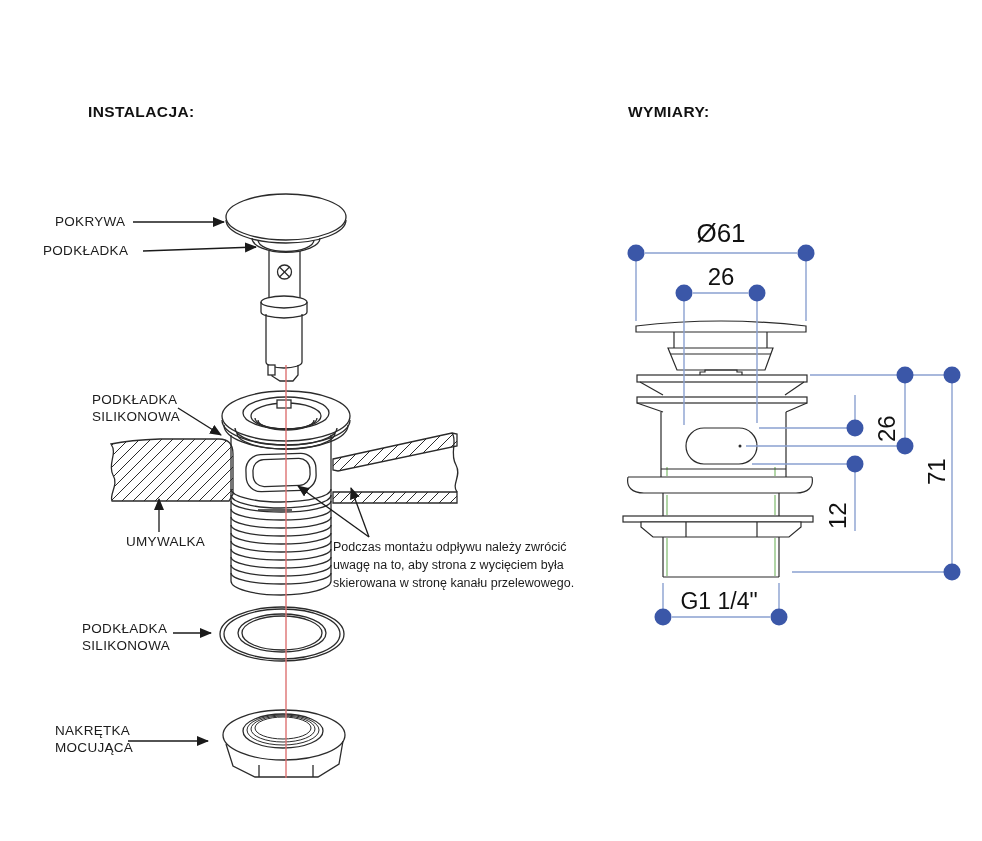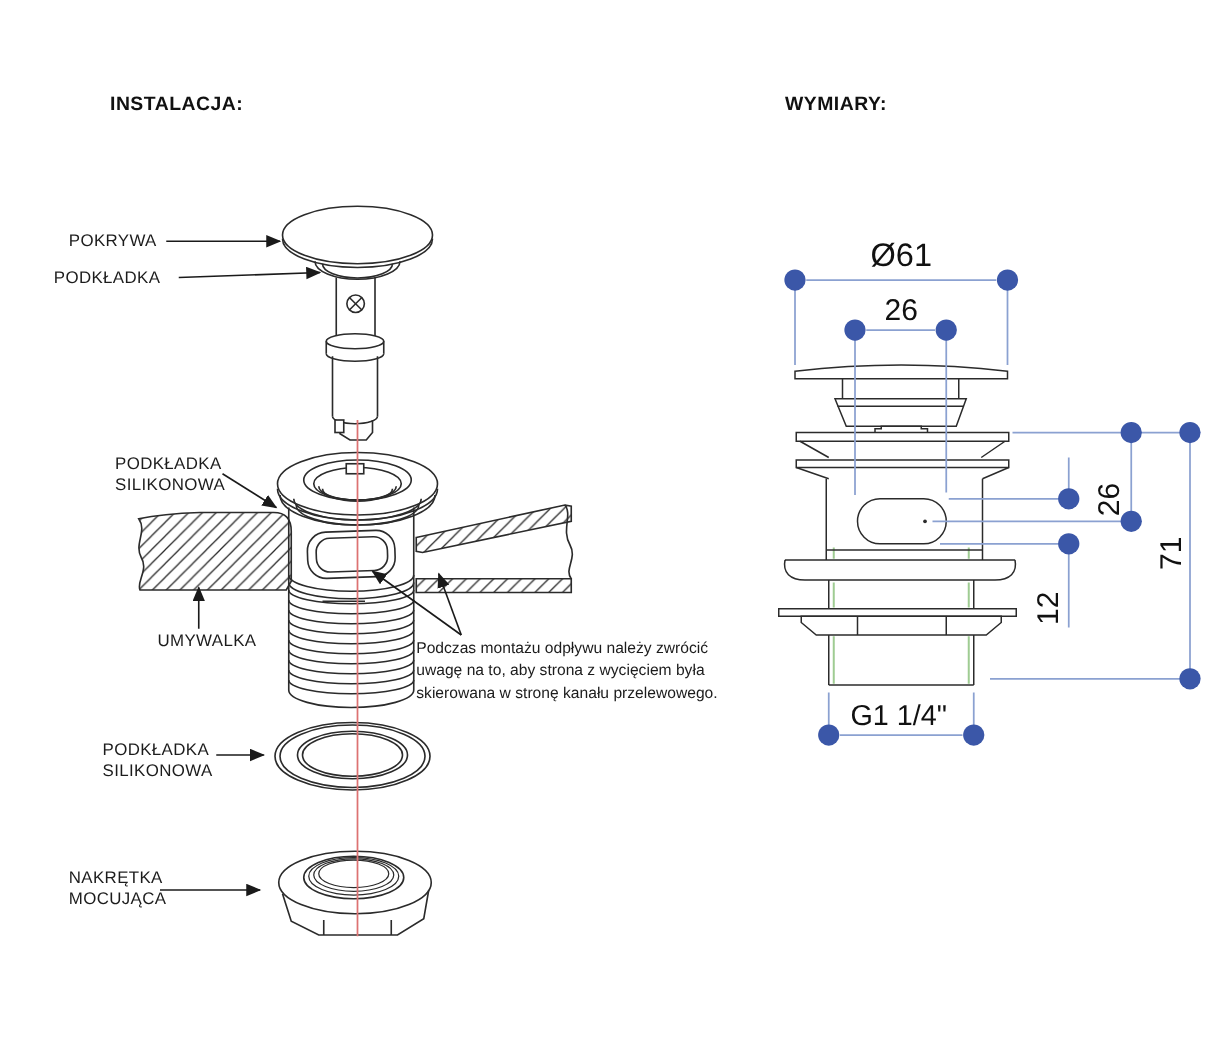--- a/index.html
+++ b/index.html
@@ -1,17 +1,17 @@
 <!DOCTYPE html>
 <html><head>
 <meta charset="utf-8">
 <style>
   html,body{margin:0;padding:0;background:#fff;}
   .canvas{position:relative;width:982px;height:799px;background:#ffffff;overflow:hidden;
-          font-family:"Liberation Sans", sans-serif;}
+          font-family:"Liberation Sans", sans-serif;margin-top:29px;}
   svg{position:absolute;left:0;top:0;}
   text{font-family:"Liberation Sans", sans-serif;}
   .ttl{font-size:15.5px;font-weight:bold;fill:#111;letter-spacing:.4px;}
   .lbl{font-size:13.5px;fill:#1c1c1c;letter-spacing:.3px;}
   .note{font-size:12.5px;fill:#1c1c1c;}
   .dim{font-size:24px;fill:#111;}
   .dimbig{font-size:26px;fill:#111;}
   .dimg{font-size:23px;fill:#111;}
 </style>
 </head>

